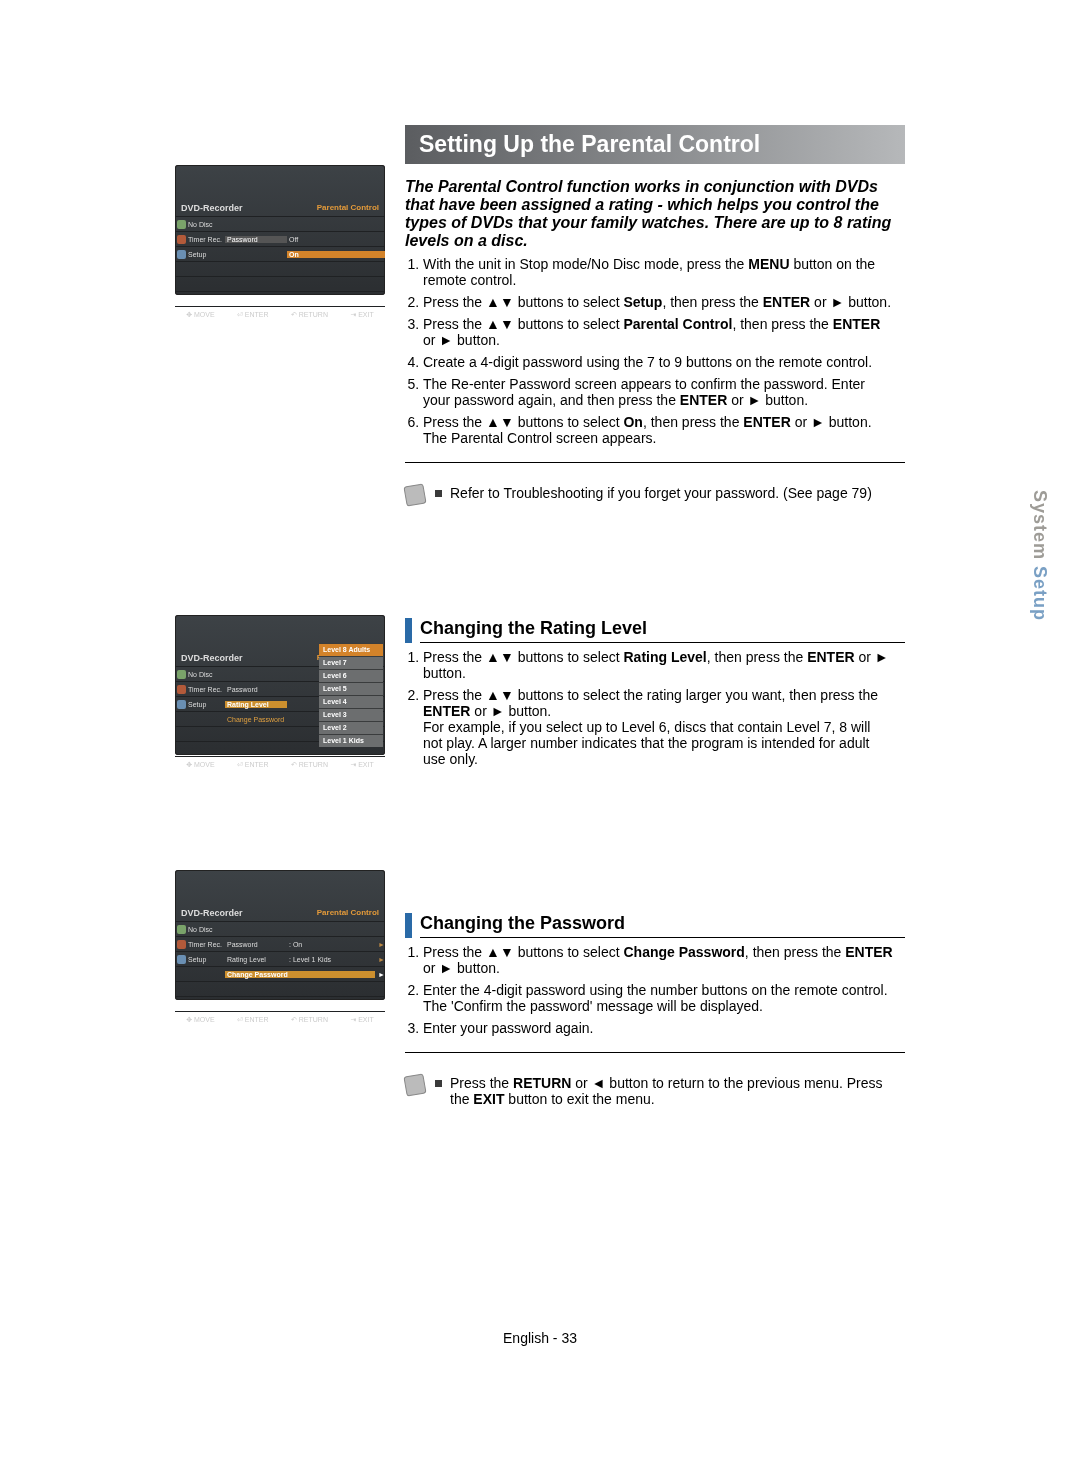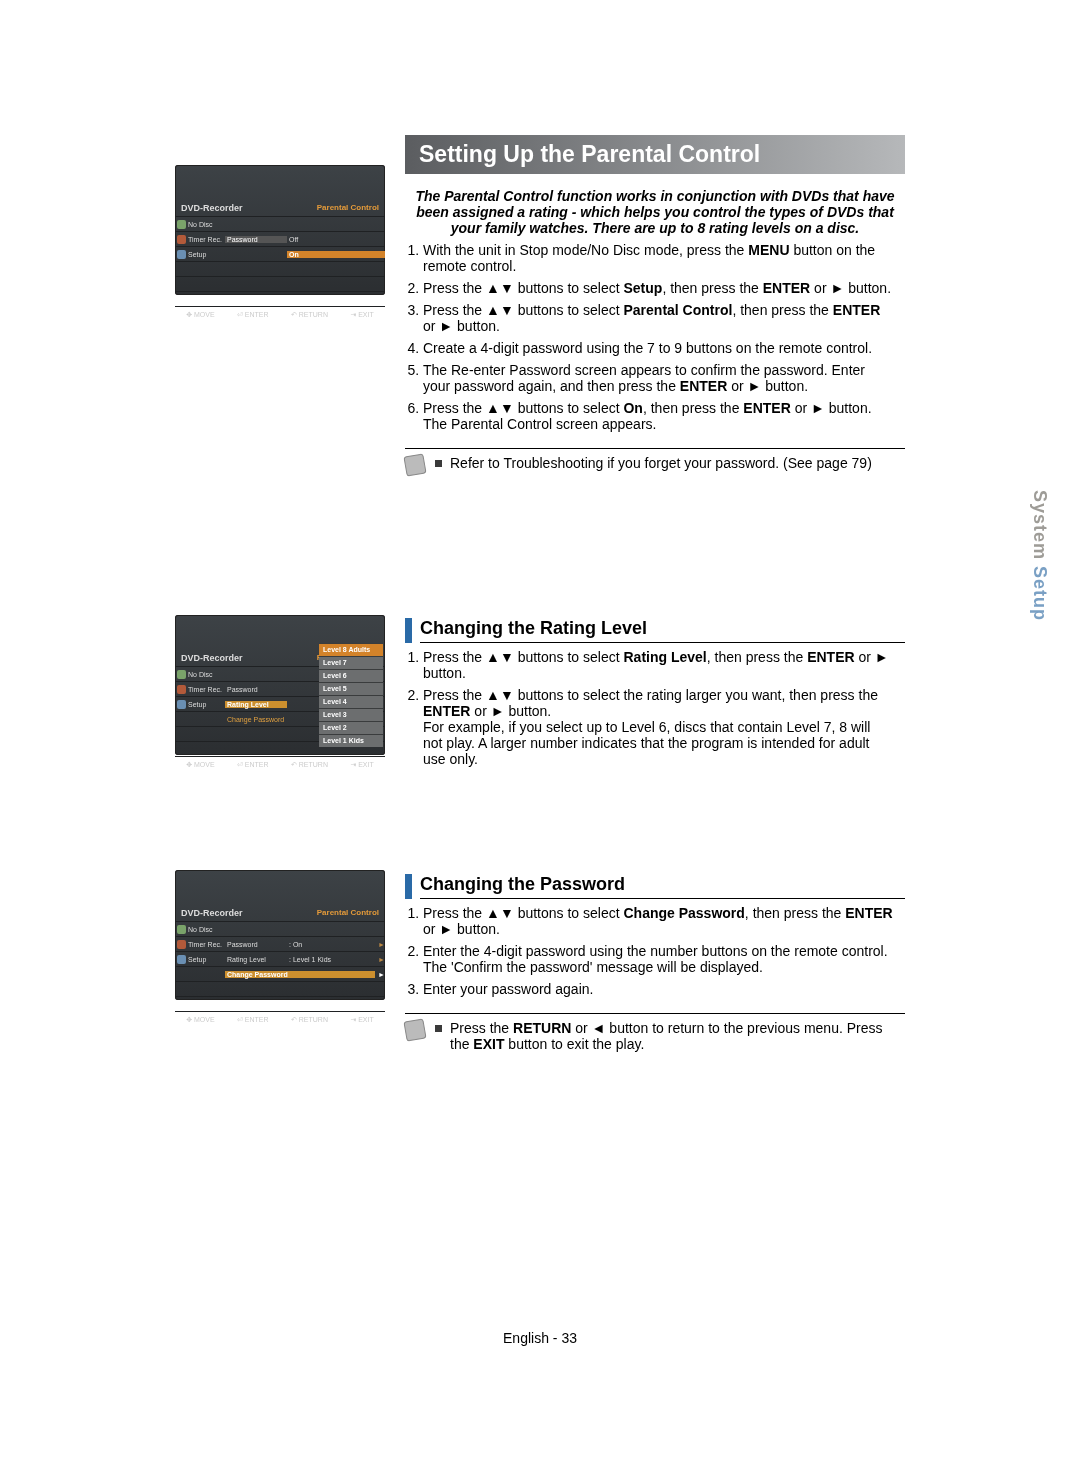--- a/index.html
+++ b/index.html
@@ -105,47 +105,46 @@
     background: #6c6e6f;
     color: #fff;
     border-top: 1px solid #3a3c3d;
     font-weight: bold;
   }
   .level-list div.sel { background: #d3832a; }
   
   .content {
     position: absolute;
     left: 405px;
-    top: 135px;
+    top: 125px;
     width: 500px;
   }
   .title-bar {
     background: linear-gradient(90deg, #5b5d60, #b6b8ba);
     color: #fff;
     font-size: 23px;
     font-weight: bold;
     padding: 6px 14px;
   }
   .intro {
     font-style: italic;
     font-weight: bold;
-    font-size: 14px;
+    font-size: 16px;
     margin: 14px 0 4px;
-    text-align: center;
   }
   ol.steps {
     margin: 2px 12px 0 0;
     padding-left: 18px;
     font-size: 14px;
   }
   ol.steps li { margin: 6px 0; }
   .note-block {
     border-top: 1px solid #000;
     margin-top: 16px;
-    padding-top: 6px;
+    padding-top: 22px;
     font-size: 14px;
   }
   .note-block .pencil {
     display: inline-block;
     width: 18px; height: 18px;
     border: 1px solid #888;
     border-radius: 3px;
     background: #bbb;
     transform: rotate(-10deg);
     margin-right: 10px;
@@ -156,21 +155,21 @@
   .sq { display:inline-block; width:7px; height:7px; background:#3a3a3a; margin-right:8px; margin-top:5px; }
   .subhead {
     display: flex;
     align-items: stretch;
     margin-bottom: 4px;
     justify-content: center;
   }
   .subhead .bar { width: 7px; background: #2a6aa7; margin-right: 8px; }
   .subhead .txt { font-size: 18px; font-weight: bold; flex:1; border-bottom: 1px solid #000; padding-bottom:3px; }
   .section2 { position: absolute; left: 405px; top: 618px; width: 500px; }
-  .section3 { position: absolute; left: 405px; top: 874px; width: 500px; }
+  .section3 { position: absolute; left: 405px; top: 913px; width: 500px; }
   .arrow { margin-left:3px; font-weight:bold; }
 </style>
 </head>
 <body>
 
 <div class="page">
 
   <div class="side-caption">
     <span>System </span><span class="active">Setup</span>
   </div>
@@ -351,20 +350,20 @@
     <ol class="steps">
       <li><span>Press the  ▲▼ buttons to select </span><b>Change Password</b><span>, then press the </span><b>ENTER</b><span> or ► button.</span></li>
       <li><span>Enter the 4-digit password using the number buttons on the remote control.</span><br><span>The 'Confirm the password' message will be displayed.</span></li>
       <li>Enter your password again.</li>
     </ol>
     <div class="note-block">
       <div class="note-line">
         <span class="pencil"></span>
         <span class="sq"></span>
         <span class="note-text">
-          <span>Press the </span><b>RETURN</b><span> or ◄ button to return to the previous menu. Press the </span><b>EXIT</b><span> button to exit the play.</span>
+          <span>Press the </span><b>RETURN</b><span> or ◄ button to return to the previous menu. Press the </span><b>EXIT</b><span> button to exit the menu.</span>
         </span>
       </div>
     </div>
   </div>
 
   <div class="footer">English - 33</div>
 </div>
 
 </body></html>

